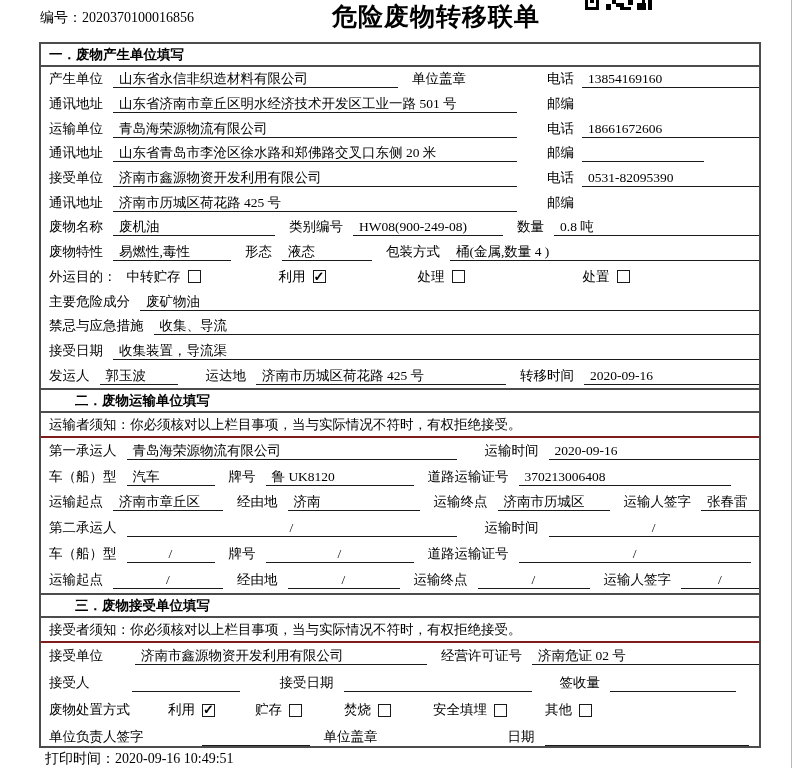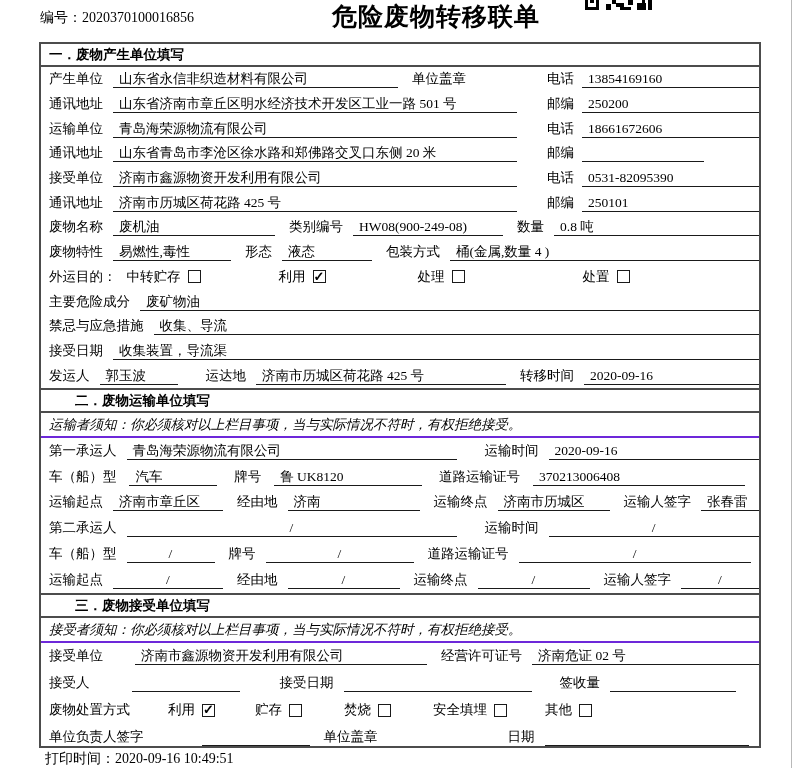--- a/index.html
+++ b/index.html
@@ -10,24 +10,24 @@
   .page-edge{position:absolute;left:791px;top:0;width:1px;height:768px;background:#b9b9b9;}
   .qr{position:absolute;left:585px;top:0;height:10px;width:70px;}
   .doc-no{position:absolute;left:40px;top:9px;font-size:14px;white-space:nowrap;}
   .title{position:absolute;left:332px;top:0;font-size:25px;font-weight:bold;letter-spacing:1px;white-space:nowrap;}
   .form{
     position:absolute;left:39px;top:42px;width:722px;height:706px;box-sizing:border-box;
     border:2px solid #4c4c4c;display:flex;flex-direction:column;background:#fff;
   }
   .sec-title{font-weight:bold;font-size:13.5px;line-height:17px;padding:2px 8px 0 8px;border-bottom:2px solid #4c4c4c;flex:none;height:19px;box-sizing:content-box;}
   .sec-title.mid{border-top:2px solid #4c4c4c;padding-left:34px;}
-  .notice{font-size:13.5px;line-height:19px;padding:2px 8px;border-bottom:2px solid #6d28d9;flex:none;white-space:nowrap;font-style:italic;}
+  .notice{font-size:13.5px;line-height:19px;padding:2px 8px;border-bottom:2px solid #7f1d1d;flex:none;white-space:nowrap;}
   .row{display:flex;align-items:center;padding:0 0 0 8px;font-size:13.5px;flex:none;white-space:nowrap;}
   .s1 .row{height:24.7px;}
-  .s2 .row{height:25.8px;justify-content:space-between;}
+  .s2 .row{height:25.8px;}
   .s3 .row{height:27px;}
   .lbl{white-space:nowrap;margin-right:10px;flex:none;}
   .fill{
     border-bottom:1px solid #1a1a1a;height:18px;line-height:18px;padding:0 6px;
     white-space:nowrap;margin-right:14px;box-sizing:border-box;flex:none;overflow:hidden;
   }
   .fill.grow{flex:1 1 auto;margin-right:0;}
   .ctr{text-align:center;}
   .rgt{margin-left:auto;width:212px;display:flex;align-items:center;flex:none;}
   .rgt .lbl{margin-right:8px;}
@@ -80,21 +80,20 @@
         <span class="lbl">电话</span>
         <span class="fill">13854169160</span>
       </span>
     </div>
 
     <div class="row">
       <span class="lbl">通讯地址</span>
       <span class="fill" style="width:404px;">山东省济南市章丘区明水经济技术开发区工业一路 501 号</span>
       <span class="rgt">
         <span class="lbl">邮编</span>
-        <span class="fill">250200</span>
       </span>
     </div>
 
     <div class="row">
       <span class="lbl">运输单位</span>
       <span class="fill" style="width:404px;">青岛海荣源物流有限公司</span>
       <span class="rgt">
         <span class="lbl">电话</span>
         <span class="fill">18661672606</span>
       </span>
@@ -116,21 +115,20 @@
         <span class="lbl">电话</span>
         <span class="fill">0531-82095390</span>
       </span>
     </div>
 
     <div class="row">
       <span class="lbl">通讯地址</span>
       <span class="fill" style="width:404px;">济南市历城区荷花路 425 号</span>
       <span class="rgt">
         <span class="lbl">邮编</span>
-        <span class="fill">250101</span>
       </span>
     </div>
 
     <div class="row">
       <span class="lbl">废物名称</span>
       <span class="fill" style="width:162px;">废机油</span>
       <span class="lbl">类别编号</span>
       <span class="fill" style="width:150px;">HW08(900-249-08)</span>
       <span class="lbl">数量</span>
       <span class="fill grow">0.8 吨</span>

